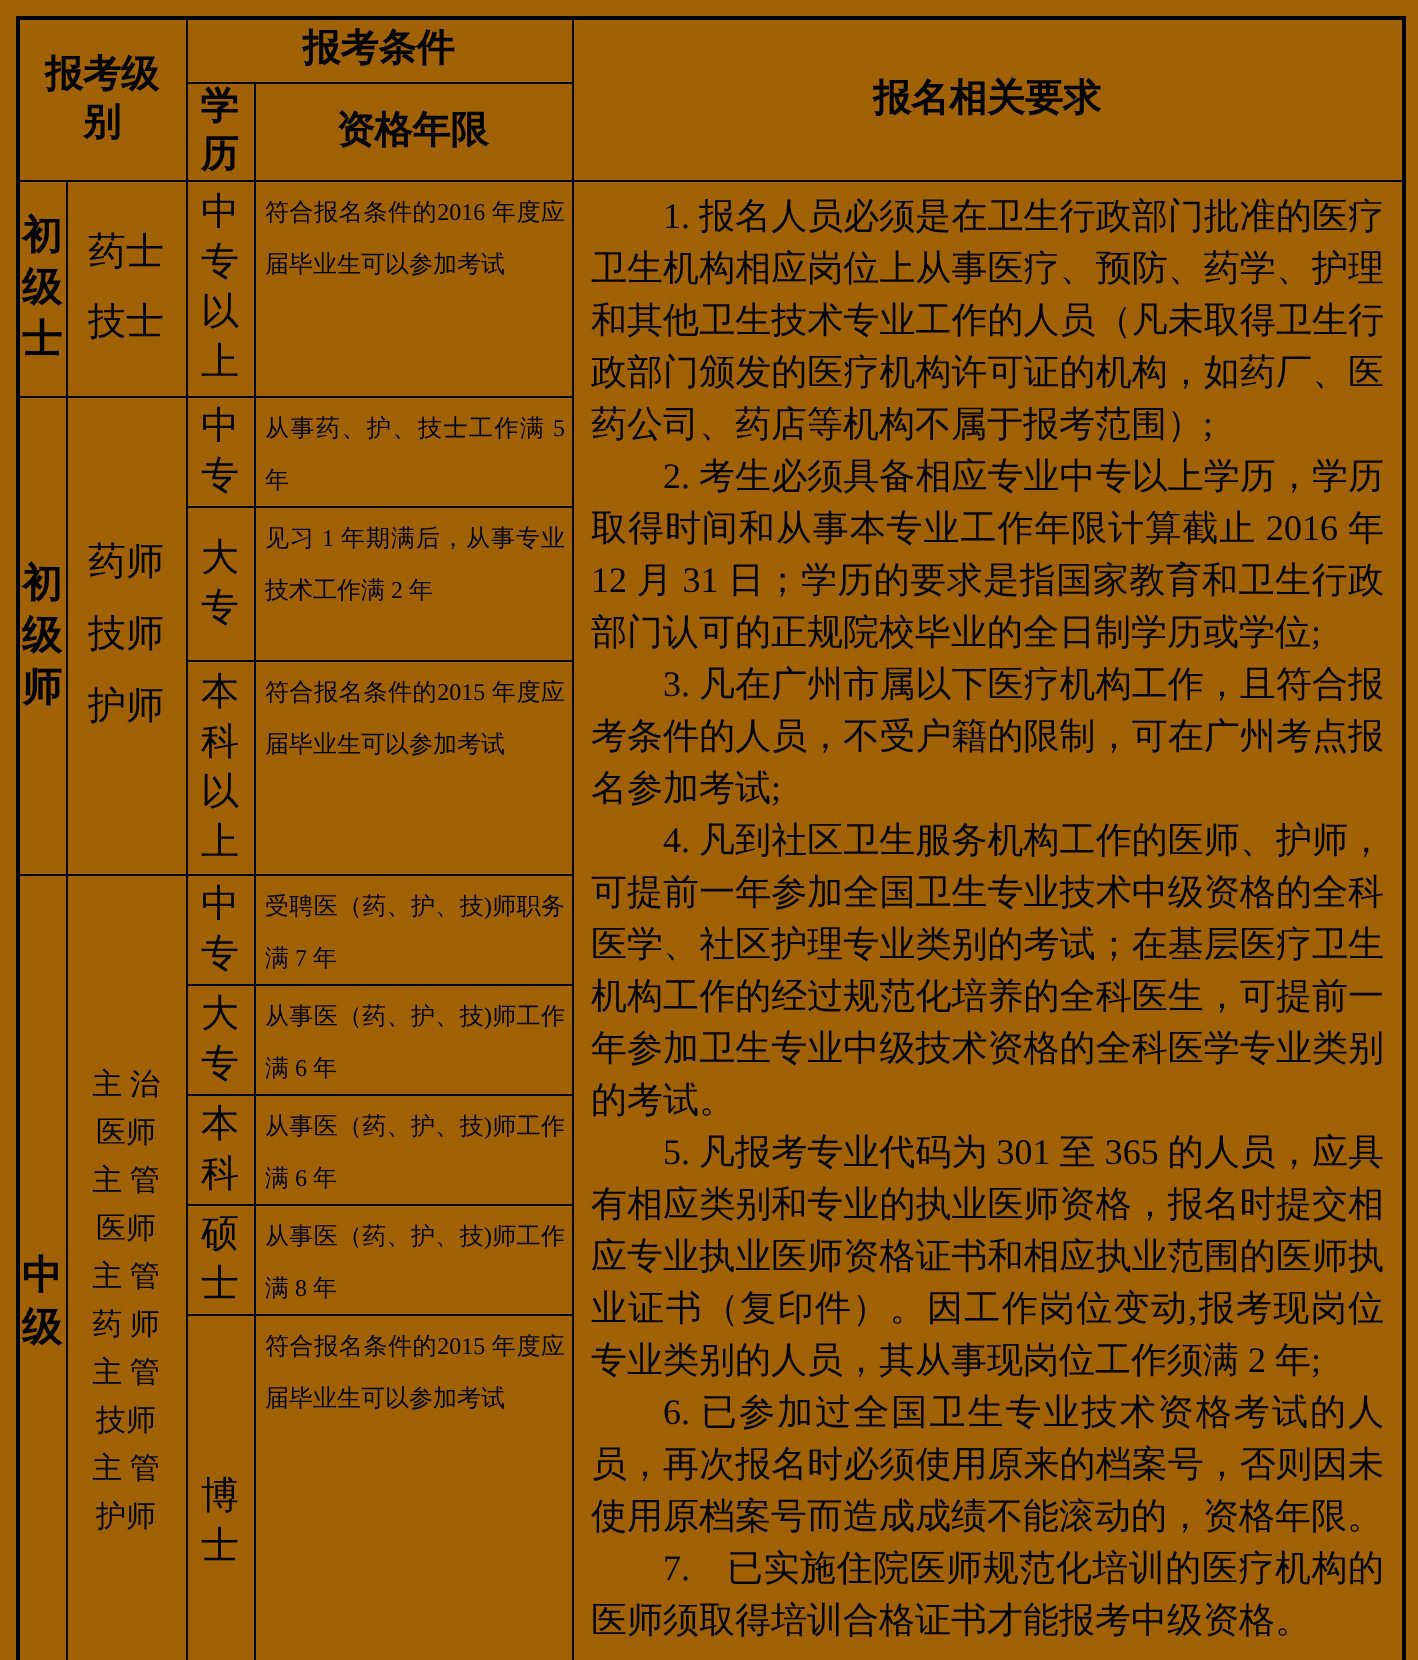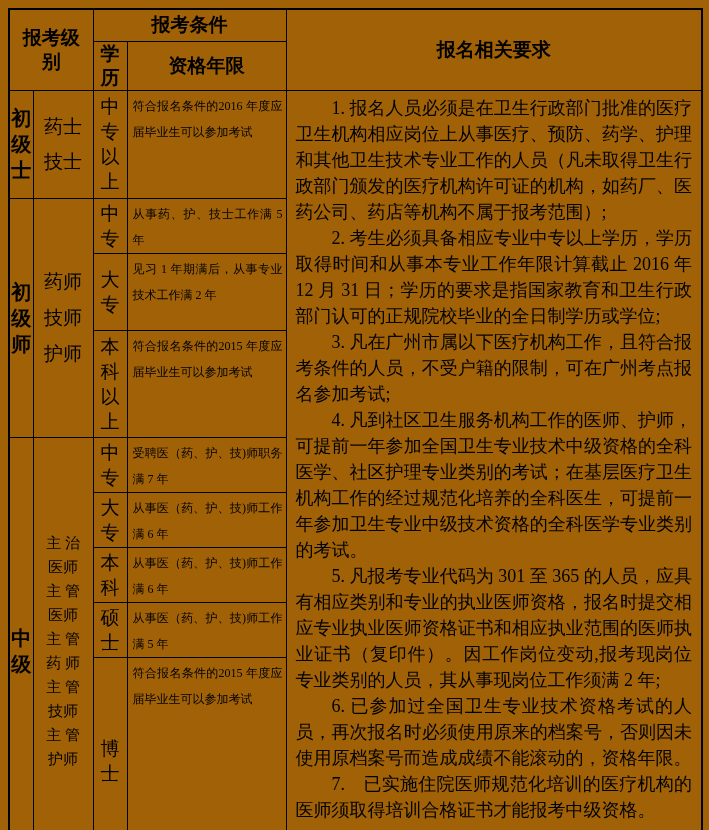--- a/index.html
+++ b/index.html
@@ -158,21 +158,21 @@
             <div>本</div>
             <div>科</div>
           </td>
       <td class="years">从事医（药、护、技)师工作满 6 年</td>
     </tr>
     <tr style="height:51px">
       <td class="edu">
             <div>硕</div>
             <div>士</div>
           </td>
-      <td class="years">从事医（药、护、技)师工作满 5 年</td>
+      <td class="years">从事医（药、护、技)师工作满 8 年</td>
     </tr>
     <tr style="height:208px">
       <td class="edu">
             <div>博</div>
             <div>士</div>
           </td>
       <td class="years">符合报名条件的2015 年度应届毕业生可以参加考试</td>
     </tr>
   </tbody>
     </table>

